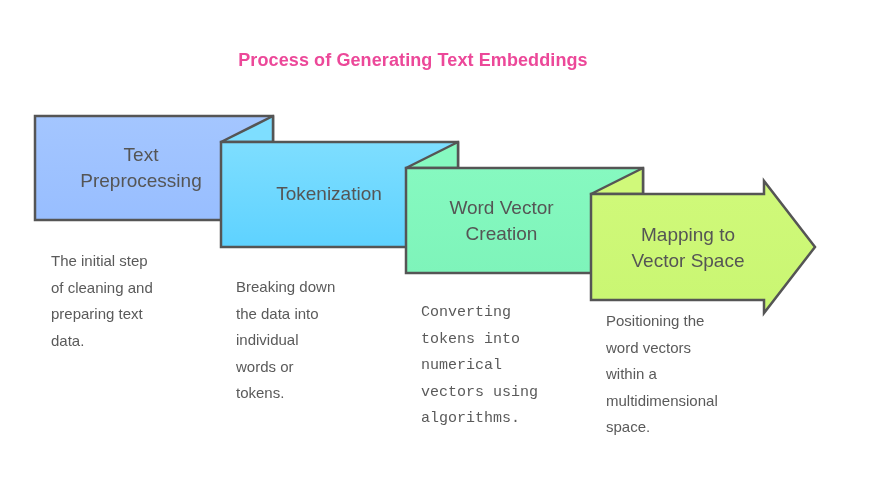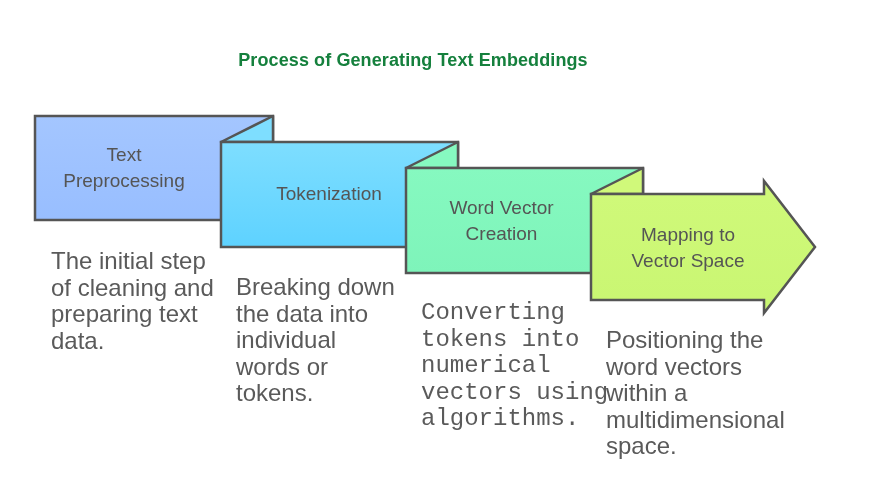--- a/index.html
+++ b/index.html
@@ -15,21 +15,21 @@
       font-family: "Liberation Sans", "DejaVu Sans", sans-serif;
     }
     .title {
       position: absolute;
       left: 0;
       width: 826px;
       top: 50px;
       text-align: center;
       font-size: 18px;
       font-weight: bold;
-      color: #15803d;
+      color: #ec4899;
       letter-spacing: 0.1px;
     }
     svg.diagram {
       position: absolute;
       left: 0;
       top: 0;
       width: 874px;
       height: 501px;
     }
     .step-label {
@@ -37,21 +37,21 @@
       text-align: center;
       font-size: 19px;
       line-height: 26px;
       color: #555555;
       display: flex;
       align-items: center;
       justify-content: center;
     }
     .step-desc {
       position: absolute;
-      font-size: 24px;
+      font-size: 15px;
       line-height: 26.5px;
       color: #5a5a5a;
       white-space: pre-line;
     }
   </style>
 </head>
 <body>
 
 <div class="title">Process of Generating Text Embeddings</div>
 
@@ -80,21 +80,21 @@
   <polygon points="221,142 273,116 273,142" fill="#7EDEFF" stroke="#555555" stroke-width="2.5" stroke-linejoin="round"></polygon>
   <rect x="221" y="142" width="237" height="105" fill="url(#g1)" stroke="#555555" stroke-width="2.5"></rect>
 
   <polygon points="406,168 458,142 458,168" fill="#86F9C0" stroke="#555555" stroke-width="2.5" stroke-linejoin="round"></polygon>
   <rect x="406" y="168" width="237" height="105" fill="url(#g2)" stroke="#555555" stroke-width="2.5"></rect>
 
   <polygon points="591,194 643,168 643,194" fill="#D0F97A" stroke="#555555" stroke-width="2.5" stroke-linejoin="round"></polygon>
   <polygon points="591,194 764,194 764,181 815,247 764,313 764,300 591,300" fill="url(#g3)" stroke="#555555" stroke-width="2.5" stroke-linejoin="miter"></polygon>
 </svg>
 
-<div class="step-label" style="left:18px; top:140px; width:212px; height:56px; white-space:pre-line;">Text
+<div class="step-label" style="left:35px; top:140px; width:212px; height:56px; white-space:pre-line;">Text
 Preprocessing</div>
 <div class="step-label" style="left:221px; top:168px; width:216px; height:52px; white-space:pre-line;">Tokenization</div>
 <div class="step-label" style="left:406px; top:193px; width:191px; height:56px; white-space:pre-line;">Word Vector
 Creation</div>
 <div class="step-label" style="left:595px; top:220px; width:186px; height:56px; white-space:pre-line;">Mapping to
 Vector Space</div>
 
 <div class="step-desc" style="left:51px; top:248px;">The initial step
 of cleaning and
 preparing text
@@ -102,17 +102,17 @@
 <div class="step-desc" style="left:236px; top:274px;">Breaking down
 the data into
 individual
 words or
 tokens.</div>
 <div class="step-desc" style="left:421px; top:300px;font-family:Liberation Mono, monospace;">Converting
 tokens into
 numerical
 vectors using
 algorithms.</div>
-<div class="step-desc" style="left:606px; top:327px;">Positioning the
+<div class="step-desc" style="left:606px; top:308px;">Positioning the
 word vectors
 within a
 multidimensional
 space.</div>
 
 </body></html>

